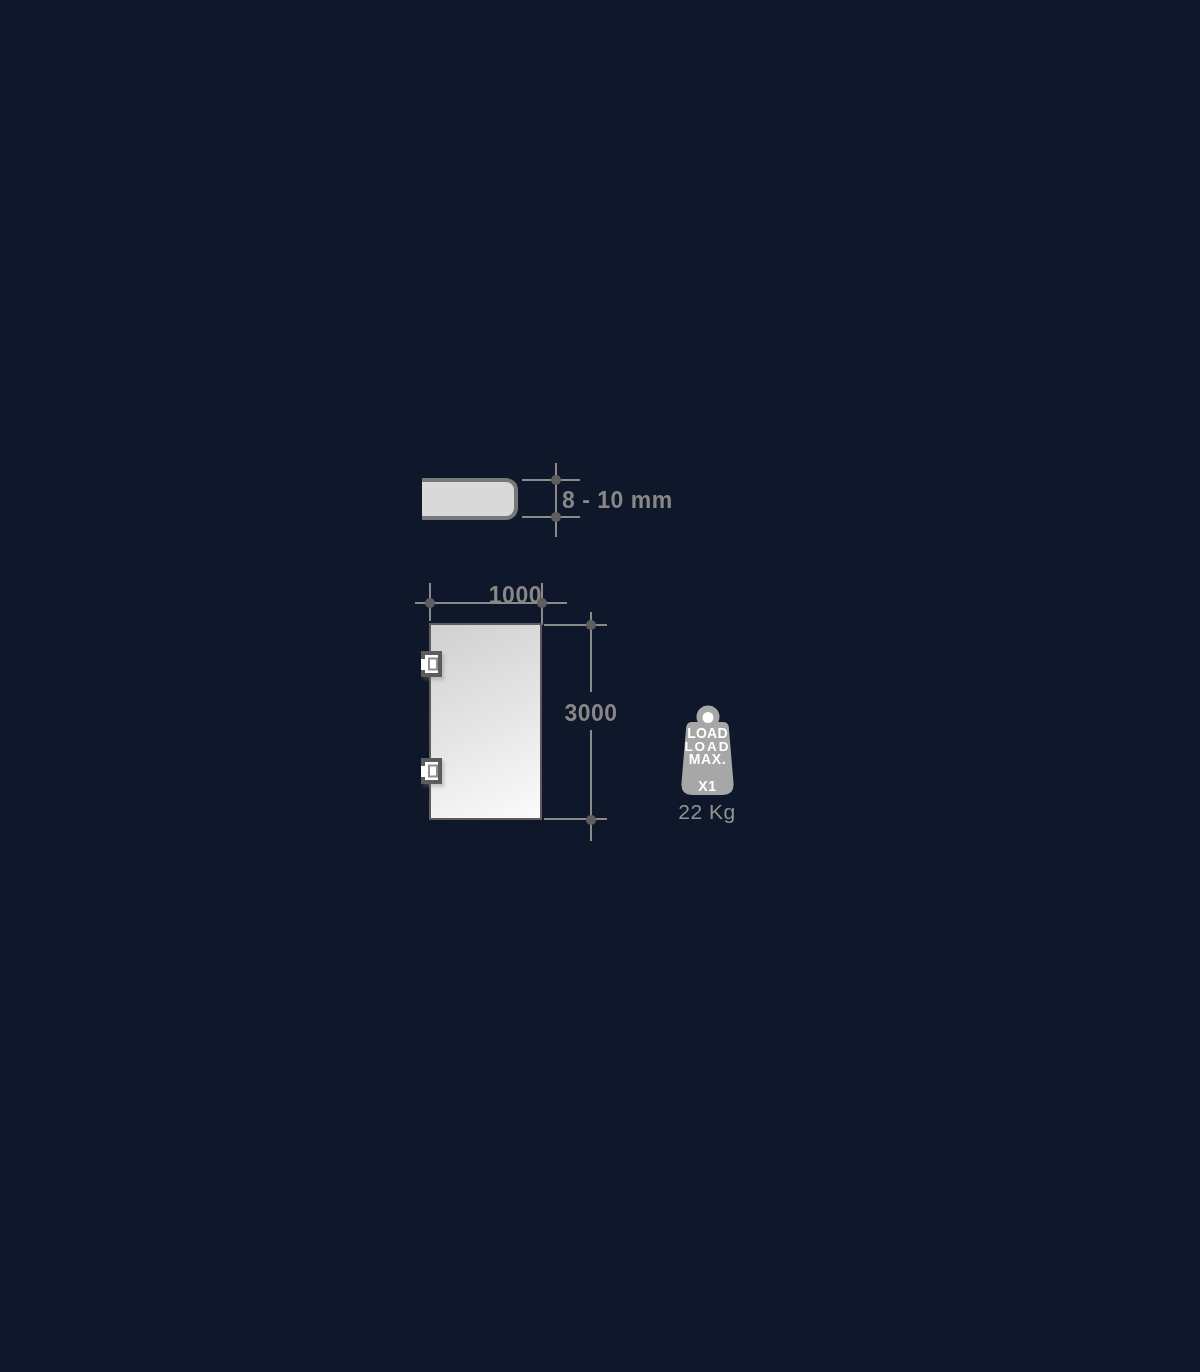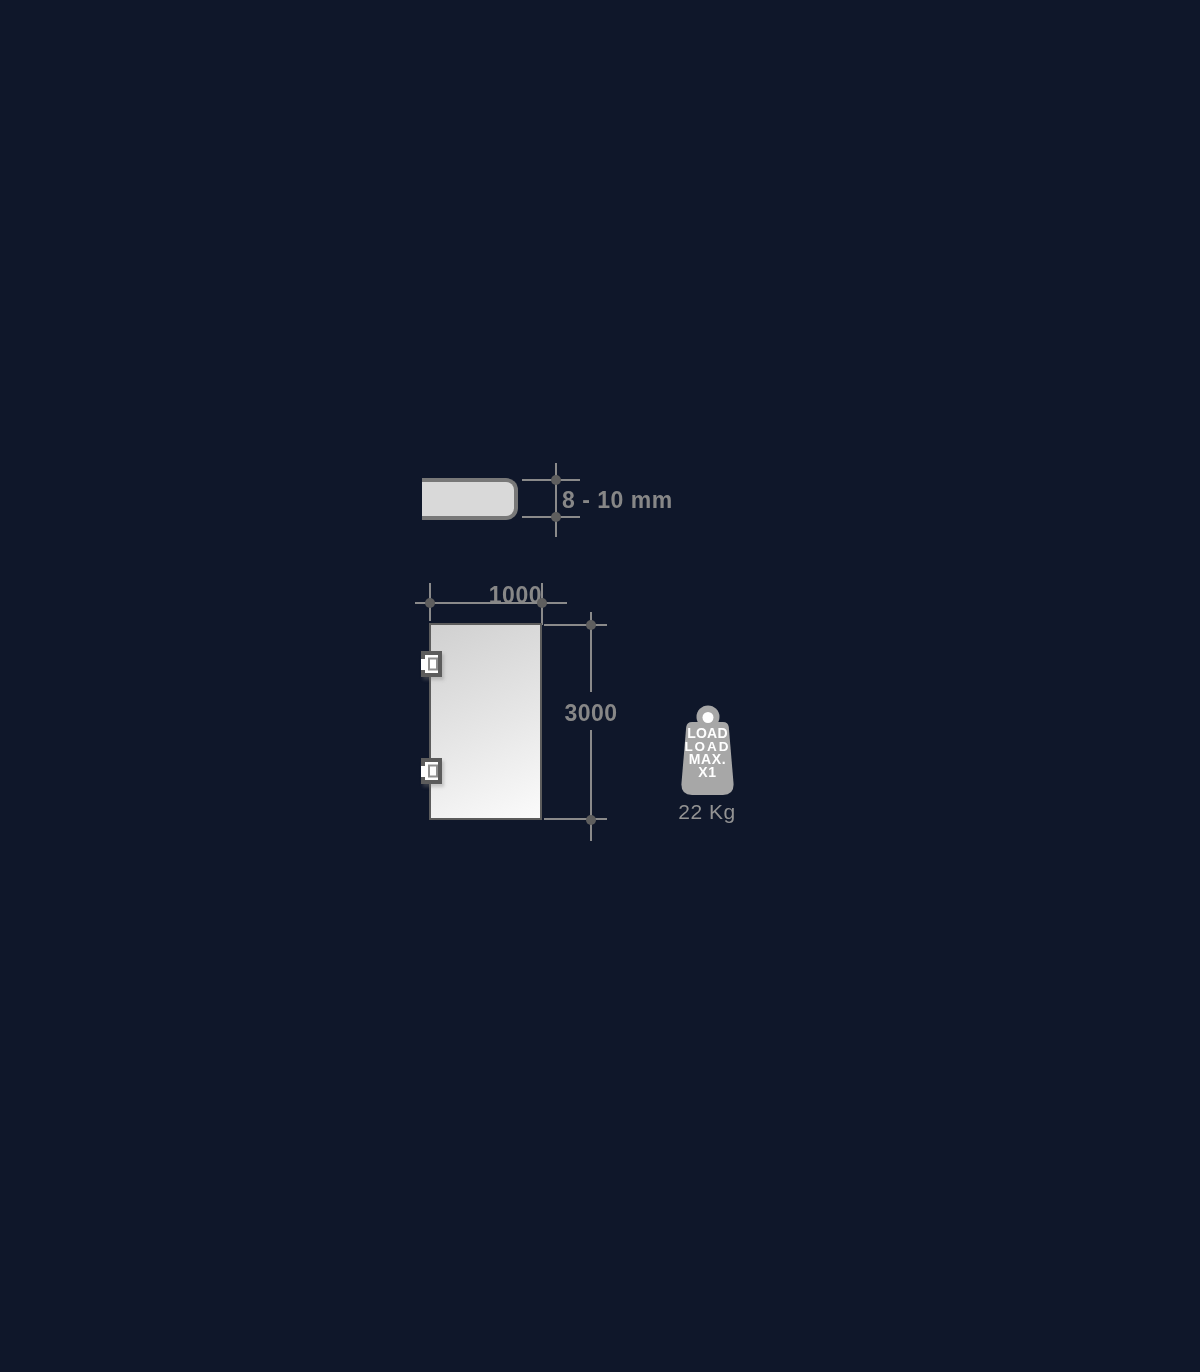--- a/index.html
+++ b/index.html
@@ -76,21 +76,21 @@
   
   .badge-wrap{left:681px;top:705px;width:53px;height:90px;color:var(--badge_gray);}
   .badge-svg{position:absolute;left:0;top:0;}
   .badge-text{
     position:absolute;width:100%;text-align:center;color:var(--badge_text);
     font-weight:bold;font-size:14px;line-height:13px;white-space:nowrap;
   }
   .badge-line1{top:22px;letter-spacing:0.2px;}
   .badge-line2{top:35px;font-weight:bold;letter-spacing:2px;font-size:13.5px;}
   .badge-line3{top:48px;letter-spacing:0.6px;text-align:center;}
-  .badge-line4{top:61px;letter-spacing:0.6px;}
+  .badge-line4{top:75px;letter-spacing:0.6px;}
   .weight-label{
     left:667px;top:800px;width:80px;text-align:center;
     color:var(--weight_text);font-size:21px;letter-spacing:0.5px;
   }
 </style>
 </head>
 <body>
 
 <div class="canvas">
 

